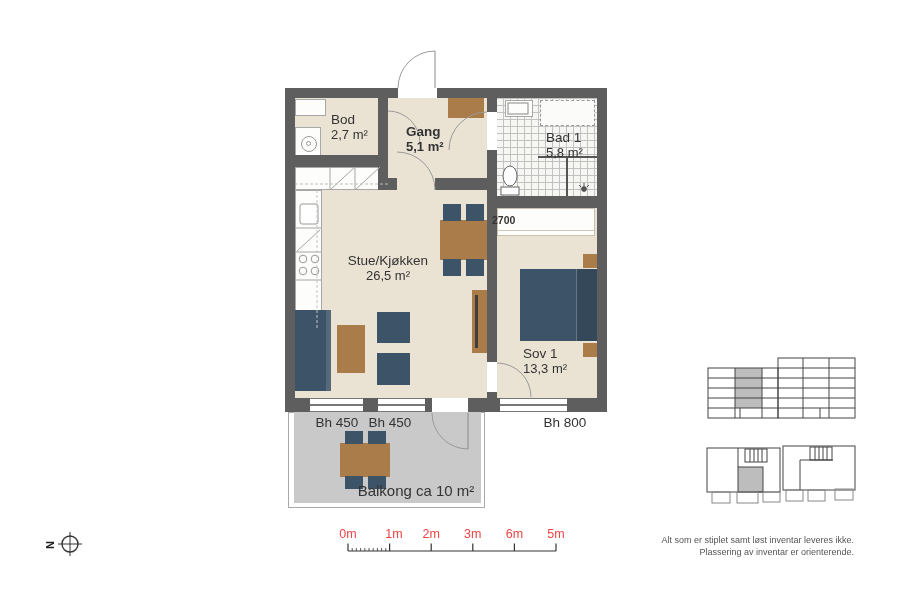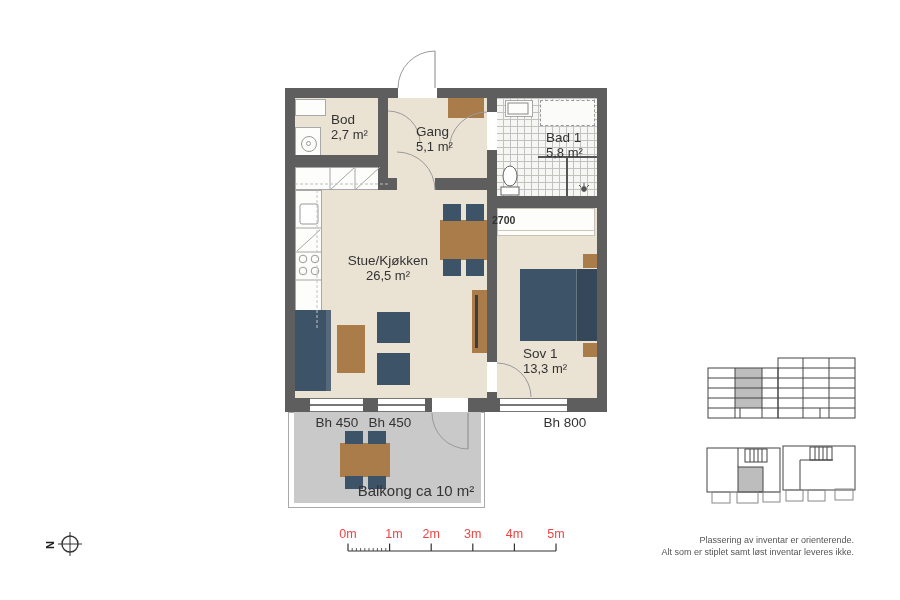--- a/index.html
+++ b/index.html
@@ -225,21 +225,21 @@
           <line x1="381.6" y1="548" x2="381.6" y2="551"></line>
         <line x1="385.8" y1="548" x2="385.8" y2="551"></line>
       </g>
     </g>
   </svg>
 
   <div class="lbl" style="left:331px;top:112px;">
     <div>Bod</div>
     <div class="area">2,7 m²</div>
   </div>
-  <div class="lbl" style="left:416px;top:124px;">
+  <div class="lbl" style="left:406px;top:124px;font-weight:bold;">
     <div>Gang</div>
     <div class="area">5,1 m²</div>
   </div>
   <div class="lbl" style="left:546px;top:130px;">
     <div>Bad 1</div>
     <div class="area">5,8 m²</div>
   </div>
   <div class="lbl center" style="left:337px;top:253px;width:102px;">
     <div>Stue/Kjøkken</div>
     <div class="area">26,5 m²</div>
@@ -252,21 +252,21 @@
 
   <div class="lbl" style="left:492px;top:213px;font-size:10.5px;font-weight:bold;">2700</div>
   <div class="lbl center" style="left:310px;top:415px;width:54px;">Bh 450</div>
   <div class="lbl center" style="left:363px;top:415px;width:54px;">Bh 450</div>
   <div class="lbl center" style="left:519px;top:415px;width:58px;margin-left:17px;">Bh 800</div>
 
   <span class="scale-lbl" style="left:333px;">0m</span>
   <span class="scale-lbl" style="left:379px;">1m</span>
   <span class="scale-lbl" style="left:416.2px;">2m</span>
   <span class="scale-lbl" style="left:457.8px;">3m</span>
-  <span class="scale-lbl" style="left:499.4px;">4m</span>
+  <span class="scale-lbl" style="left:499.4px;">6m</span>
   <span class="scale-lbl" style="left:541px;">5m</span>
 
   <div class="disclaimer">
+    <div>Alt som er stiplet samt løst inventar leveres ikke.</div>
     <div>Plassering av inventar er orienterende.</div>
-    <div>Alt som er stiplet samt løst inventar leveres ikke.</div>
   </div>
 
 </div>
 
 </body></html>

